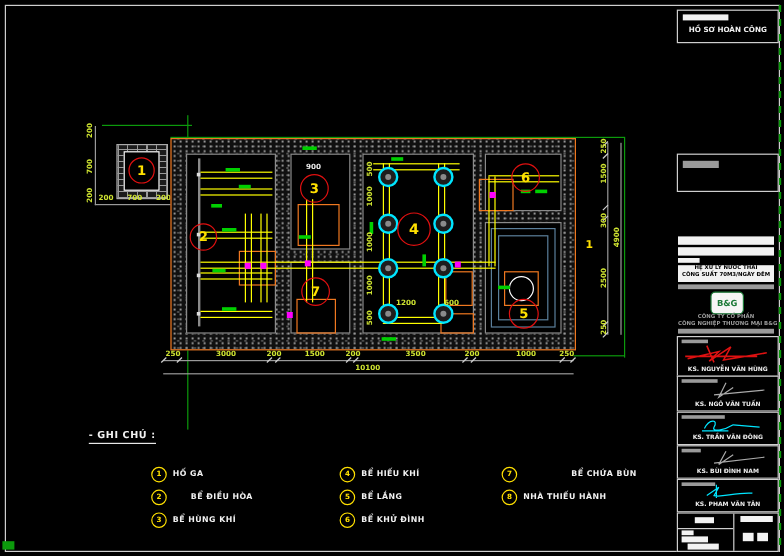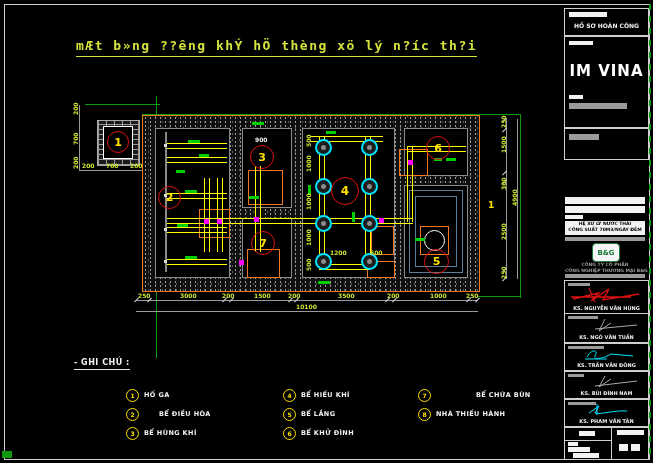--- a/index.html
+++ b/index.html
@@ -68,21 +68,20 @@
 </style>
 </head>
 <body>
 
 <div id="canvas">
 
   <div class="abs frame" style="left:4px;top:4px;width:644px;height:454px;"></div>
   <div class="abs green-dash" style="left:649px;top:4px;width:2px;height:455px;"></div>
   <div class="abs" style="left:2px;top:451px;width:10px;height:7px;background:#0c9a0c;"></div>
 
-  <div class="abs dwg-title" style="left:76px;top:38px;">mÆt b»ng ??êng khÝ hÖ thèng xö lý n?íc th?i</div>
 
   <div class="abs greenline-v" style="left:156px;top:96px;height:262px;"></div>
   <div class="abs greenline-h" style="left:85px;top:104px;width:75px;"></div>
   <div class="abs greenline-h" style="left:142px;top:114px;width:378px;"></div>
   <div class="abs greenline-h" style="left:478px;top:296px;width:42px;"></div>
   <div class="abs greenline-v" style="left:520px;top:114px;height:184px;"></div>
 
   <div class="abs brick" style="left:97px;top:120px;width:41px;height:44px;border:1px solid #aaa;"></div>
   <div class="abs" style="left:103px;top:126px;width:28px;height:31px;border:1px solid #fff;background:#000;"></div>
   <div class="abs co" style="left:107px;top:131px;width:20px;height:20px;font-size:11px;">1</div>
@@ -246,26 +245,20 @@
   <div class="abs leg-circ" style="left:418px;top:389px;">7</div>
   <div class="abs leg-label" style="left:436px;top:391px;padding-left:40px;">BỂ CHỨA BÙN</div>
   <div class="abs leg-circ" style="left:418px;top:408px;">8</div>
   <div class="abs leg-label" style="left:436px;top:410px;">NHÀ THIẾU HÀNH</div>
 
   <div class="abs tb-box" style="left:564px;top:8px;width:83px;height:26px;">
     <div class="abs tb-bar-w" style="left:4px;top:3px;width:38px;height:5px;"></div>
     <div class="abs tb-head" style="left:0;top:13px;width:83px;">HỒ SƠ HOÀN CÔNG</div>
   </div>
 
-  <div class="abs tb-box" style="left:564px;top:36px;width:83px;height:90px;">
-    <div class="abs tb-bar-w" style="left:4px;top:4px;width:24px;height:4px;"></div>
-    <div class="abs tb-brand" style="left:0;top:25px;width:83px;">IM VINA</div>
-    <div class="abs tb-bar-w" style="left:4px;top:58px;width:14px;height:4px;"></div>
-    <div class="abs tb-bar-g" style="left:4px;top:66px;width:58px;height:6px;"></div>
-  </div>
 
   <div class="abs tb-box" style="left:564px;top:128px;width:83px;height:30px;">
     <div class="abs tb-bar-g" style="left:4px;top:5px;width:30px;height:6px;"></div>
   </div>
 
 
   <div class="abs tb-bar-w" style="left:565px;top:197px;width:80px;height:7px;"></div>
   <div class="abs tb-bar-w" style="left:565px;top:206px;width:80px;height:7px;"></div>
   <div class="abs tb-bar-w" style="left:565px;top:215px;width:18px;height:4px;"></div>
 

